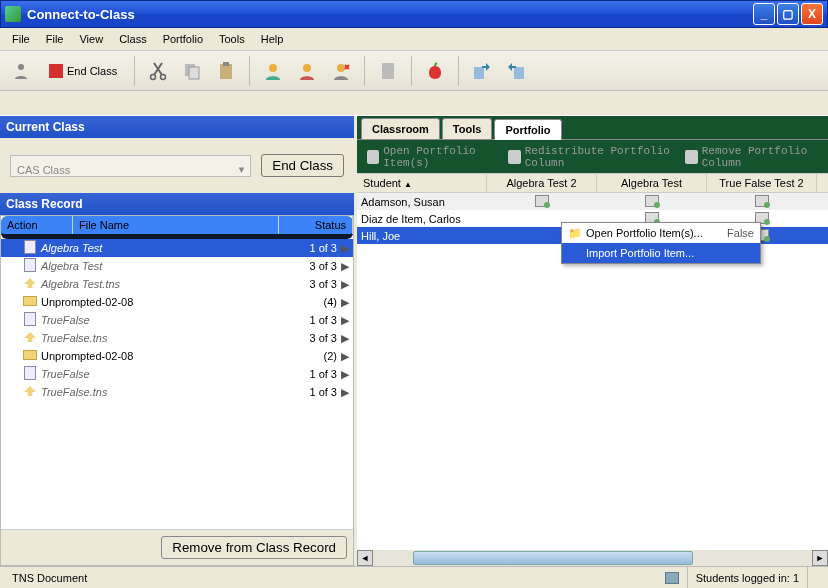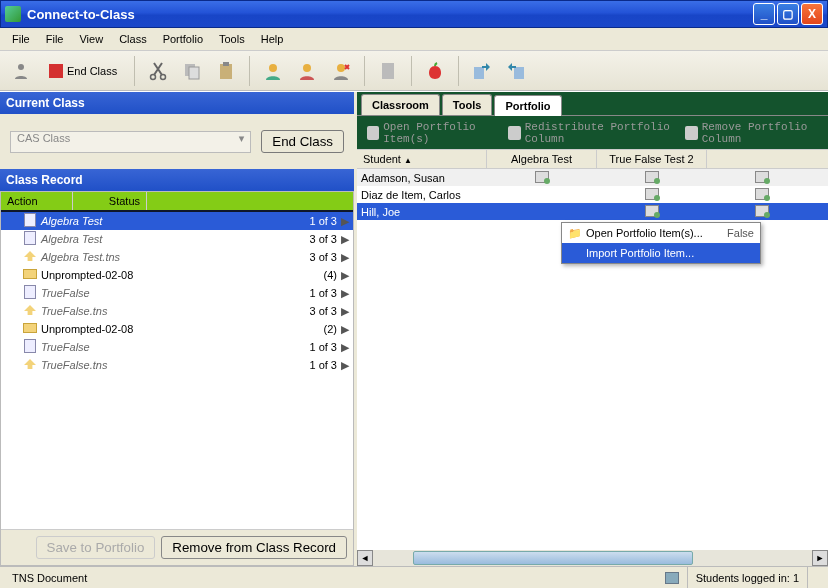--- a/index.html
+++ b/index.html
@@ -19,33 +19,33 @@
 
 
 .toolbar { background: linear-gradient(#f4f2e9,#e6e3d4); height: 40px; display: flex; align-items: center; padding: 0 6px; border-bottom: 1px solid #bbb; gap: 4px; }
 .tbtn { width: 30px; height: 30px; display: flex; align-items: center; justify-content: center; }
 .tbtn svg, .tbtn .ico { width: 20px; height: 20px; }
 .tsep { width: 1px; height: 30px; background: #c0beb0; margin: 0 4px; }
 .endclass { display: flex; align-items: center; padding: 2px 8px; gap: 4px; border: 1px solid transparent; }
 .endclass .sq { width: 14px; height: 14px; background: #d43030; }
 
 
-.main { flex: 1; display: flex; border-top: 1px solid #fff; }
+.main { flex: 1; display: flex; border-top: 1px solid #fff; margin-top: 24px; }
 .left { width: 357px; display: flex; flex-direction: column; background: #ece9d8; border-right: 3px solid #ece9d8; }
 .right { flex: 1; display: flex; flex-direction: column; background: #14532d; }
 
 
 .panelhdr { background: linear-gradient(#3865d5,#2050c7); color: #fff; font-weight: bold; padding: 4px 6px; font-size: 12px; }
 .curclassbody { background: #ece9d8; padding: 16px 10px; display: flex; gap: 10px; align-items: center; }
-.classcombo { flex: 1; height: 22px; border: 1px solid #bbb; background: #f3f1e8; color: #888; display: flex; align-items: flex-start; padding: 0 6px; position: relative; }
+.classcombo { flex: 1; height: 22px; border: 1px solid #bbb; background: #f3f1e8; color: #888; display: flex; align-items: flex-end; padding: 0 6px; position: relative; }
 .classcombo::after { content: "▾"; position: absolute; right: 6px; color: #888; }
 .endbtn { border: 1px solid #7a7a7a; background: #ece9d8; padding: 3px 10px; border-radius: 3px; }
 
 .recordbody { flex: 1; background: #fff; display: flex; flex-direction: column; border: 1px solid #bbb; }
-.rechdr { display: flex; background: #84cc16; border-bottom: 2px solid #0f172a; }
+.rechdr { display: flex; background: #3b82f6; border-bottom: 5px solid #0f172a; border-radius: 6px; }
 .rechdr div { padding: 3px 6px; border-right: 1px solid #ccc; }
 .col-action { width: 72px; }
 .col-file { flex: 1; }
 .col-status { width: 74px; text-align: right; }
 .recrow { display: flex; align-items: center; height: 18px; padding: 0 2px; }
 .recrow .ricon { width: 18px; text-align: center; }
 .recrow .ricon2 { width: 18px; text-align: center; }
 .recrow .rname { flex: 1; padding-left: 2px; }
 .recrow .rstatus { width: 48px; text-align: right; padding-right: 4px; }
 .recrow .rarrow { width: 10px; color: #555; }
@@ -212,20 +212,21 @@
       <div class="classcombo">
         <span>CAS Class</span>
       </div>
       <button class="endbtn">End Class</button>
     </div>
 
     <div class="panelhdr">Class Record</div>
     <div class="recordbody">
       <div class="rechdr">
         <div class="col-action">Action</div>
+        <div class="col-file">File Name</div>
         <div class="col-status">Status</div>
       </div>
       <div id="recrows">
           <div class="recrow sel">
             <span class="ricon"></span>
             <span class="ricon2"><span class="calcicon"></span></span>
             <span class="rname">Algebra Test</span>
             <span class="rstatus">1 of 3</span>
             <span class="rarrow">▶</span>
           </div>
@@ -281,21 +282,20 @@
           <div class="recrow italic">
             <span class="ricon"></span>
             <span class="ricon2"><span class="arrowup"></span></span>
             <span class="rname">TrueFalse.tns</span>
             <span class="rstatus">1 of 3</span>
             <span class="rarrow">▶</span>
           </div>
         </div>
       <div style="flex:1"></div>
       <div class="leftbtns">
-        <button disabled="">Save to Portfolio</button>
         <button>Remove from Class Record</button>
       </div>
     </div>
   </div>
 
   <div class="right">
     <div class="tabrow">
       <div class="tab">Classroom</div>
       <div class="tab">Tools</div>
       <div class="tab active">Portfolio</div>
@@ -310,20 +310,21 @@
           <span>Redistribute Portfolio Column</span>
         </div>
       <div class="ptbtn">
           <span class="pico"></span>
           <span>Remove Portfolio Column</span>
         </div>
     </div>
     <div class="portgrid">
       <div class="pghdr">
         <div class="pc-student"><span>Student</span> <span style="font-size:8px">▲</span></div>
+        <div class="pc-col">Algebra Test 2</div>
         <div class="pc-col">Algebra Test</div>
         <div class="pc-col">True False Test 2</div>
       </div>
       <div id="pgrows">
           <div class="pgrow">
             <div class="pc-student">Adamson, Susan</div>
             <div class="pc-col"><span class="docicon"></span></div>
             <div class="pc-col"><span class="docicon"></span></div>
             <div class="pc-col"><span class="docicon"></span></div>
           </div>

